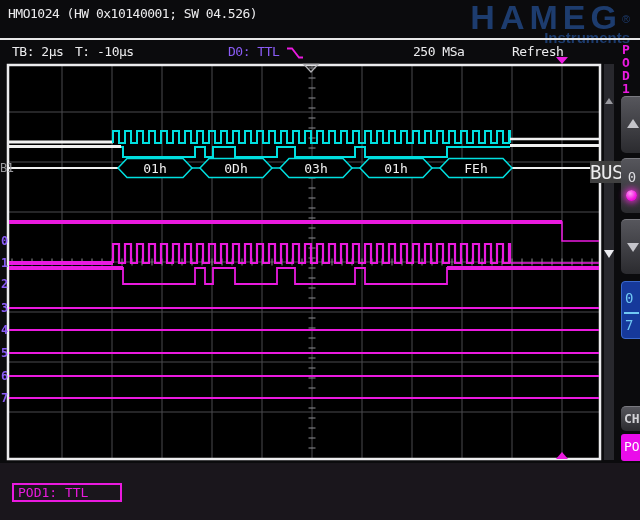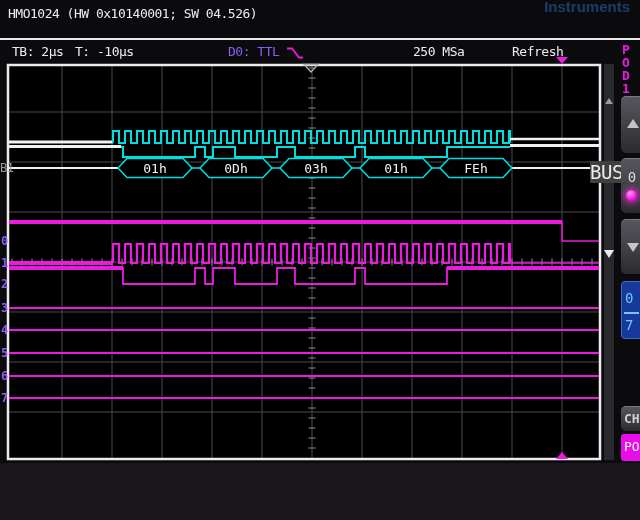--- a/index.html
+++ b/index.html
@@ -48,20 +48,21 @@
   #pod-box{position:absolute;left:12px;top:483px;width:102px;height:15px;border:2px solid #ea1adf;
     color:#ea1adf;font-size:13px;line-height:15px;padding-left:4px;z-index:6;}
 </style>
 </head>
 <body>
 
 <div id="screen">
 
   <span class="txt" style="left:8px;top:6px;">HMO1024 (HW 0x10140001; SW 04.526)</span>
   <div id="logo">
+    <div><span class="brand">HAMEG</span><span class="reg">®</span></div>
     <div class="sub">Instruments</div>
   </div>
   <div id="separator"></div>
 
   <span class="txt" style="left:12px;top:44px;">TB: 2µs</span>
   <span class="txt" style="left:75px;top:44px;">T: -10µs</span>
   <span class="txt magenta" style="left:228px;top:44px;">D0: TTL</span>
   <svg style="position:absolute;left:286px;top:46px;" width="18" height="14">
     <path d="M1,2.5 h5 L13,11.5 h4" stroke="#ea1adf" stroke-width="1.8" fill="none"></path>
   </svg>
@@ -293,13 +294,16 @@
     <span class="line"></span>
     <span class="rb">7</span>
   </div>
   <div class="sbtn" id="btn-ch">
     <span>CH</span>
   </div>
   <div id="btn-po">
     <span>PO</span>
   </div>
 
+  <div id="pod-box">
+    <span>POD1: TTL</span>
+  </div>
 </div>
 
 </body></html>

